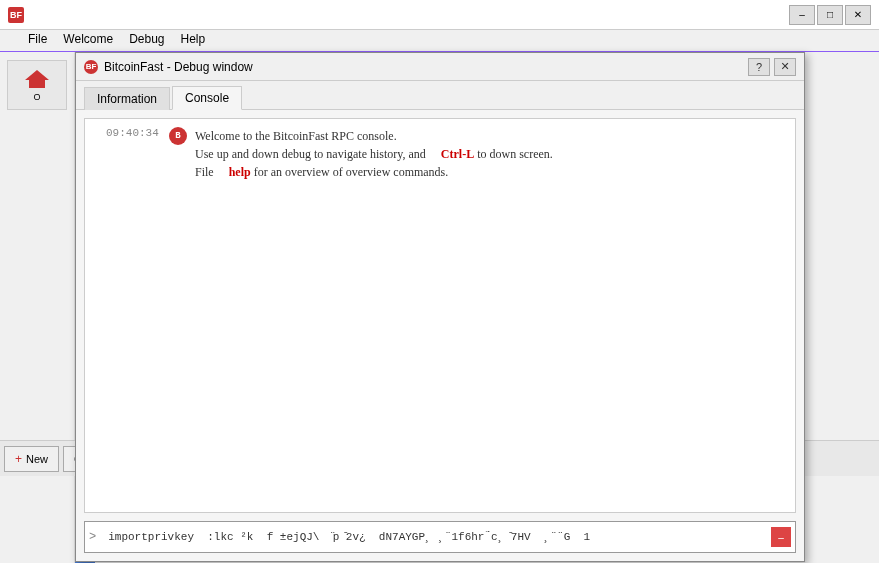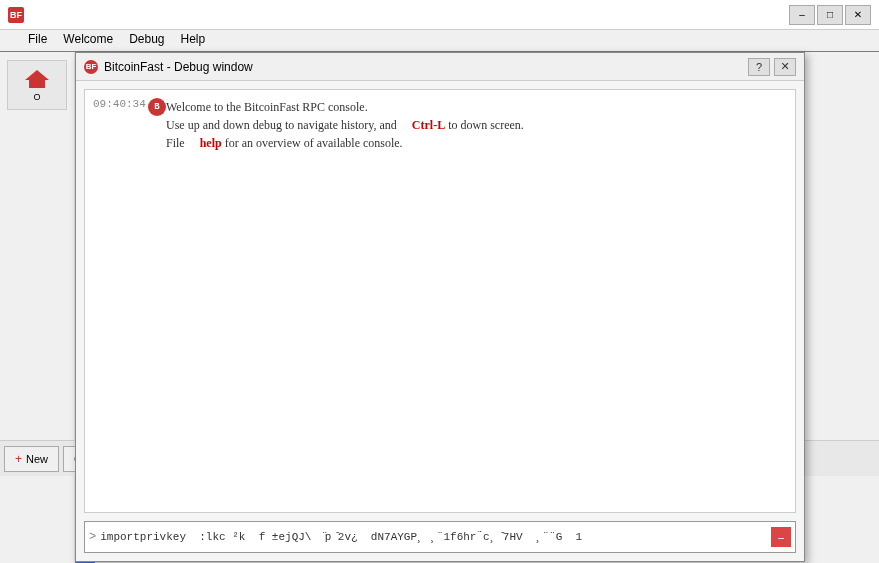--- a/index.html
+++ b/index.html
@@ -237,21 +237,23 @@
       background: #ffffff;
       margin: 8px;
       border: 1px solid #ccc;
       overflow-y: auto;
       padding: 8px;
       font-family: 'Courier New', monospace;
       font-size: 11px;
     }
     .console-entry {
       display: flex;
+      gap: 8px;
       margin-bottom: 4px;
+      margin-left: 13px;
     }
     .console-timestamp {
       color: #888;
       min-width: 55px;
       font-size: 11px;
     }
     .console-icon {
       min-width: 18px;
       height: 18px;
       border-radius: 50%;
@@ -295,20 +297,21 @@
       font-size: 12px;
     }
     .console-input {
       flex: 1;
       border: none;
       outline: none;
       font-family: 'Courier New', monospace;
       font-size: 11px;
       color: #333;
       background: transparent;
+      margin-left: 8px;
     }
     .console-scroll-btn {
       width: 20px;
       height: 20px;
       background: #d44;
       border: none;
       cursor: pointer;
       display: flex;
       align-items: center;
       justify-content: center;
@@ -409,29 +412,33 @@
         <div class="debug-title-left">
           <div class="debug-icon">BF</div>
           <span class="debug-title-text">BitcoinFast - Debug window</span>
         </div>
         <div class="debug-controls">
           <button class="debug-btn">?</button>
           <button class="debug-btn close">✕</button>
         </div>
       </div>
 
+      <div class="debug-tabs">
+        <div class="tab">Information</div>
+        <div class="tab active">Console</div>
+      </div>
 
       <div class="console-area">
         <div class="console-entry">
           <span class="console-timestamp">09:40:34</span>
           <div class="console-icon">B</div>
           <div class="console-message">
             <span>Welcome to the BitcoinFast RPC console.</span><br>
             <span>Use up and down debug to navigate history, and </span><span class="highlight bold">Ctrl-L</span><span> to down screen.</span><br>
-            <span>File </span><span class="highlight">help</span><span> for an overview of available console.</span>
+            <span>File </span><span class="highlight">help</span><span> for an overview of overview commands.</span>
           </div>
         </div>
       </div>
 
       <div class="console-input-area">
         <span class="console-prompt">&gt;</span>
         <input class="console-input" type="text" value="importprivkey  :lkc ²k  f ±ejQJ\  ̈p ̄2v¿  dN7AYGP¸ ¸¨1f6hr ̃c¸ ̄7HV  ¸¨¨G  1" style="">
         <button class="console-scroll-btn">–</button>
       </div>
 

